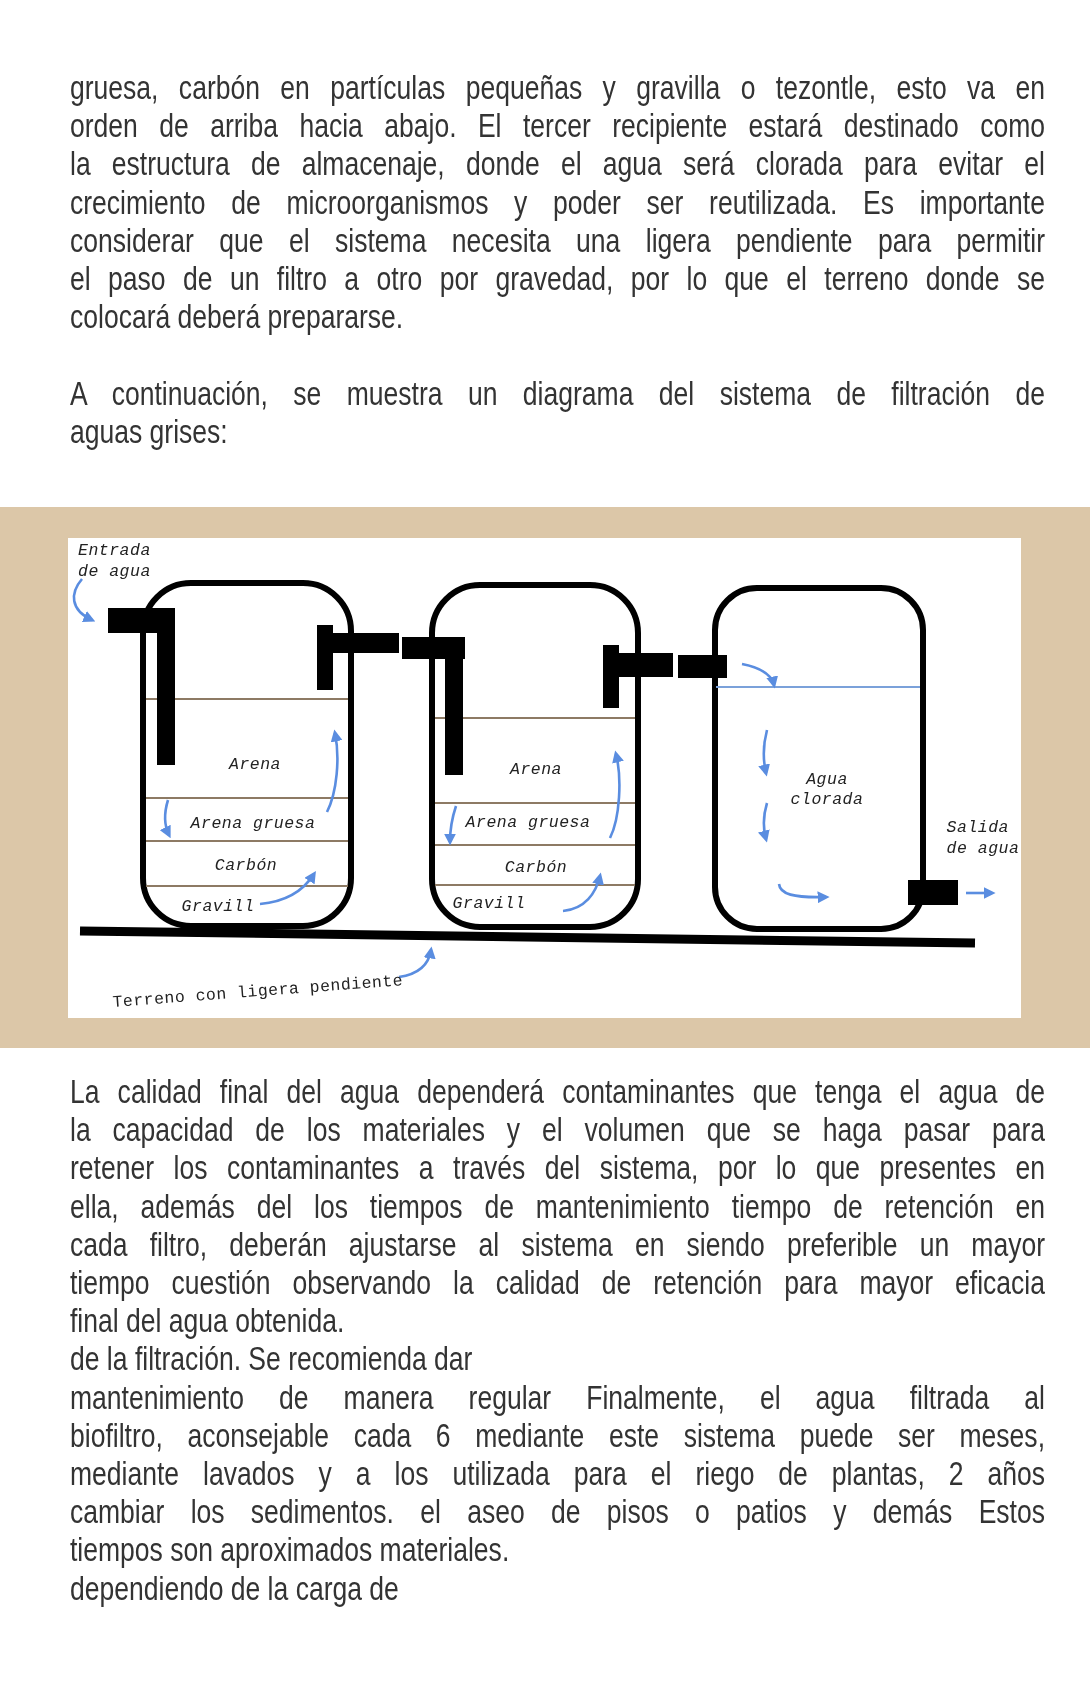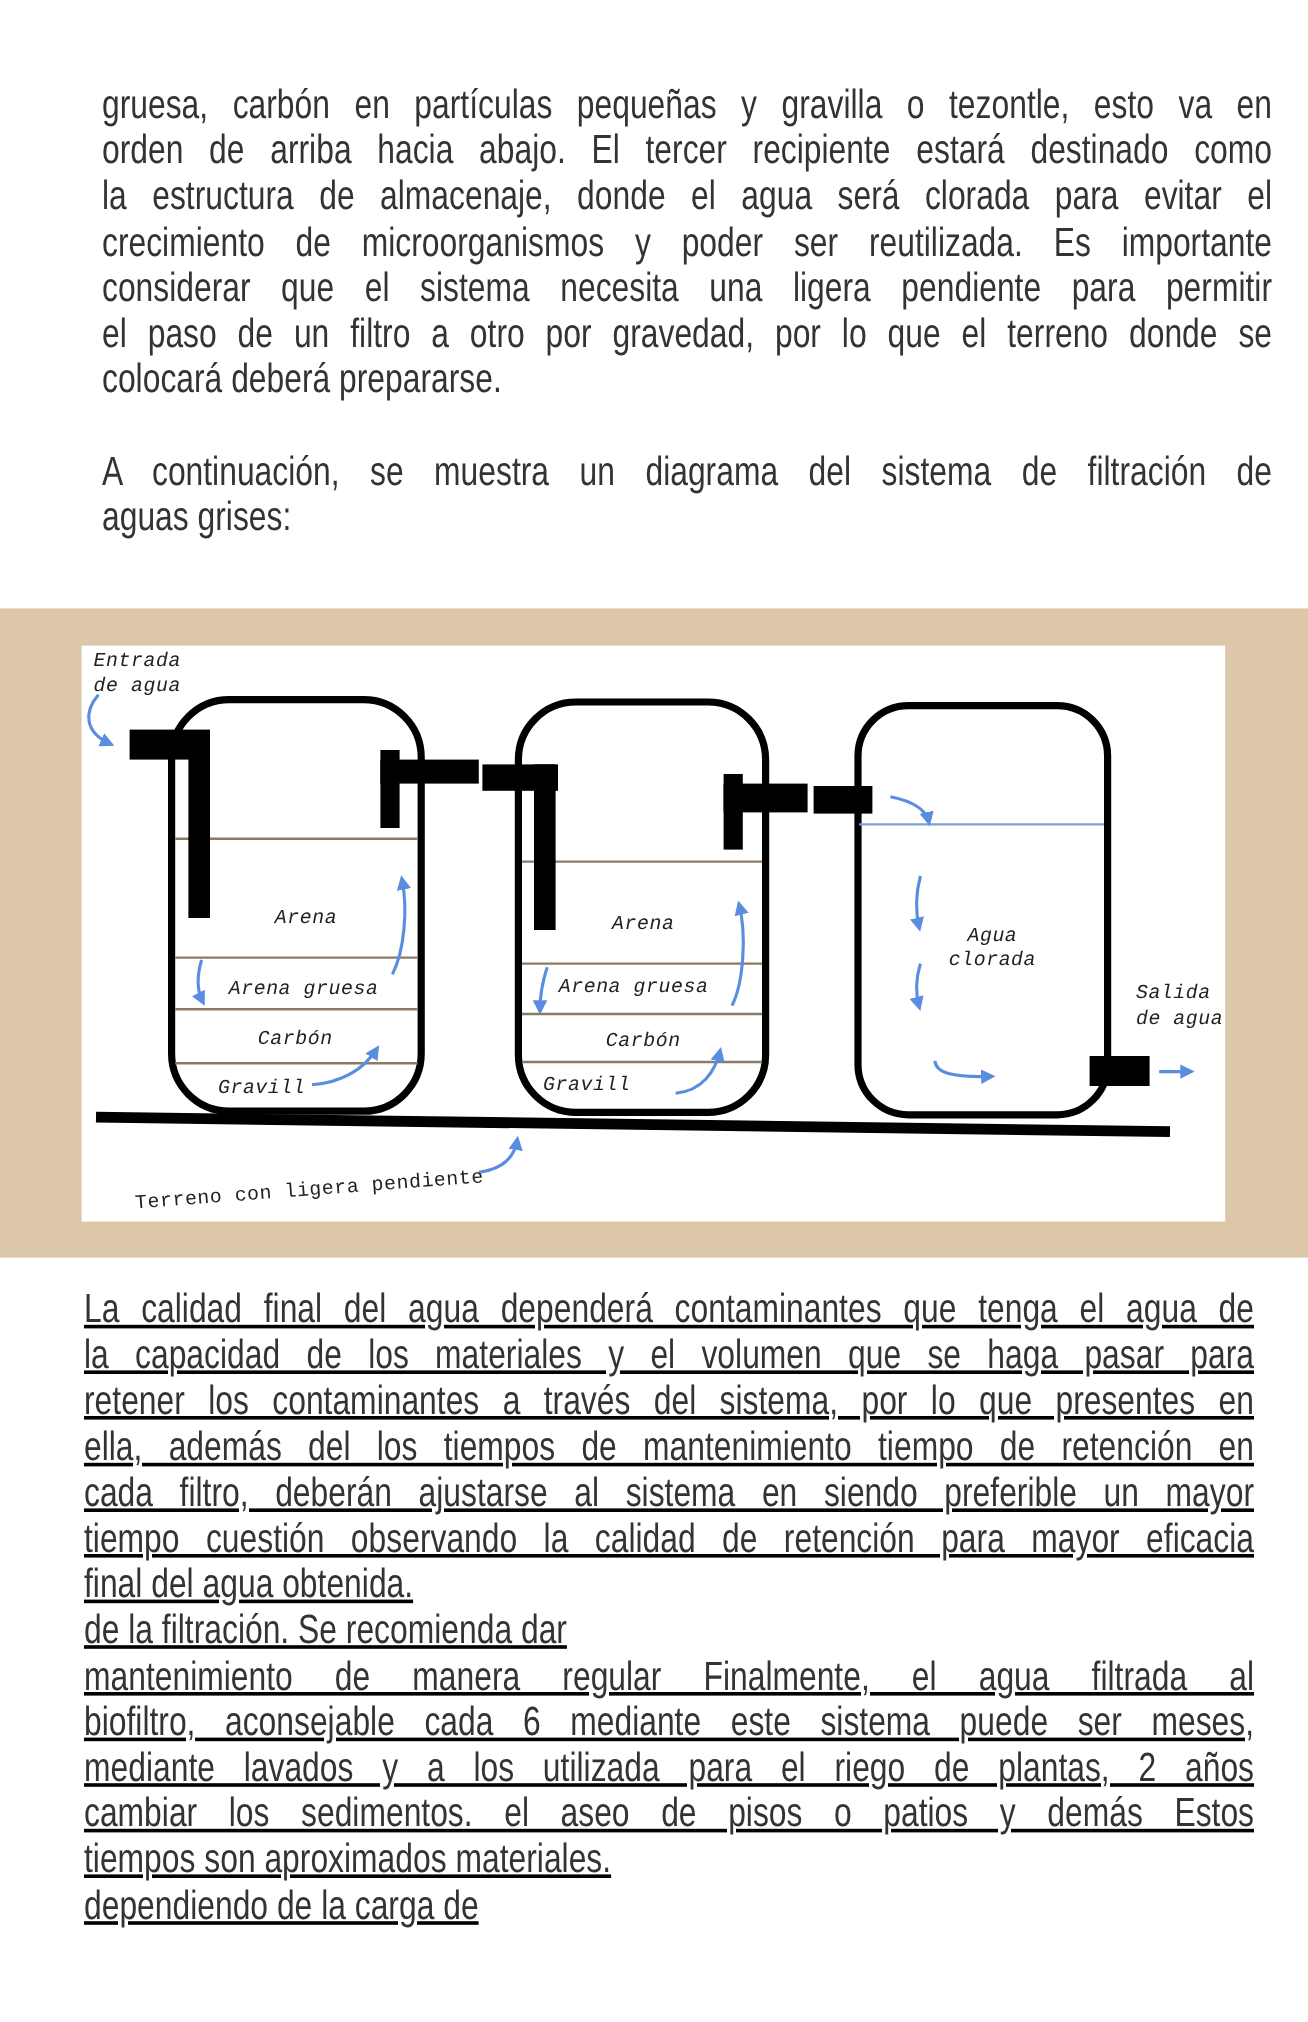--- a/index.html
+++ b/index.html
@@ -7,22 +7,22 @@
     --water:#7ba1da; --pipe:#000000; --ink:#333333; --label:#222222;
   }
   *{margin:0;padding:0;box-sizing:border-box;}
   html,body{background:#ffffff;}
   .page{
     position:relative; width:1090px; height:1685px; background:#ffffff;
     font-family:"Liberation Sans", sans-serif; overflow:hidden;
   }
   
   .textcol{position:absolute; left:70px; width:975px;}
-  .textcol.top{top:68px;margin-left:15px;}
-  .textcol.bottom{top:1072px;text-decoration:underline;}
+  .textcol.top{top:68px;}
+  .textcol.bottom{top:1072px;}
   .condense{
     width:1250px; transform:scaleX(0.78); transform-origin:0 0;
     color:var(--ink); font-size:34px; line-height:38.2px;
   }
   .para.gap{margin-top:38.2px;}
   .ln{text-align:justify; text-align-last:justify; white-space:normal;}
   .ln.last{text-align-last:left;}
   
   .band{position:absolute; left:0; top:507px; width:1090px; height:541px; background:var(--band);}
   .panel{position:absolute; left:68px; top:31px; width:953px; height:480px; background:var(--panel);}

